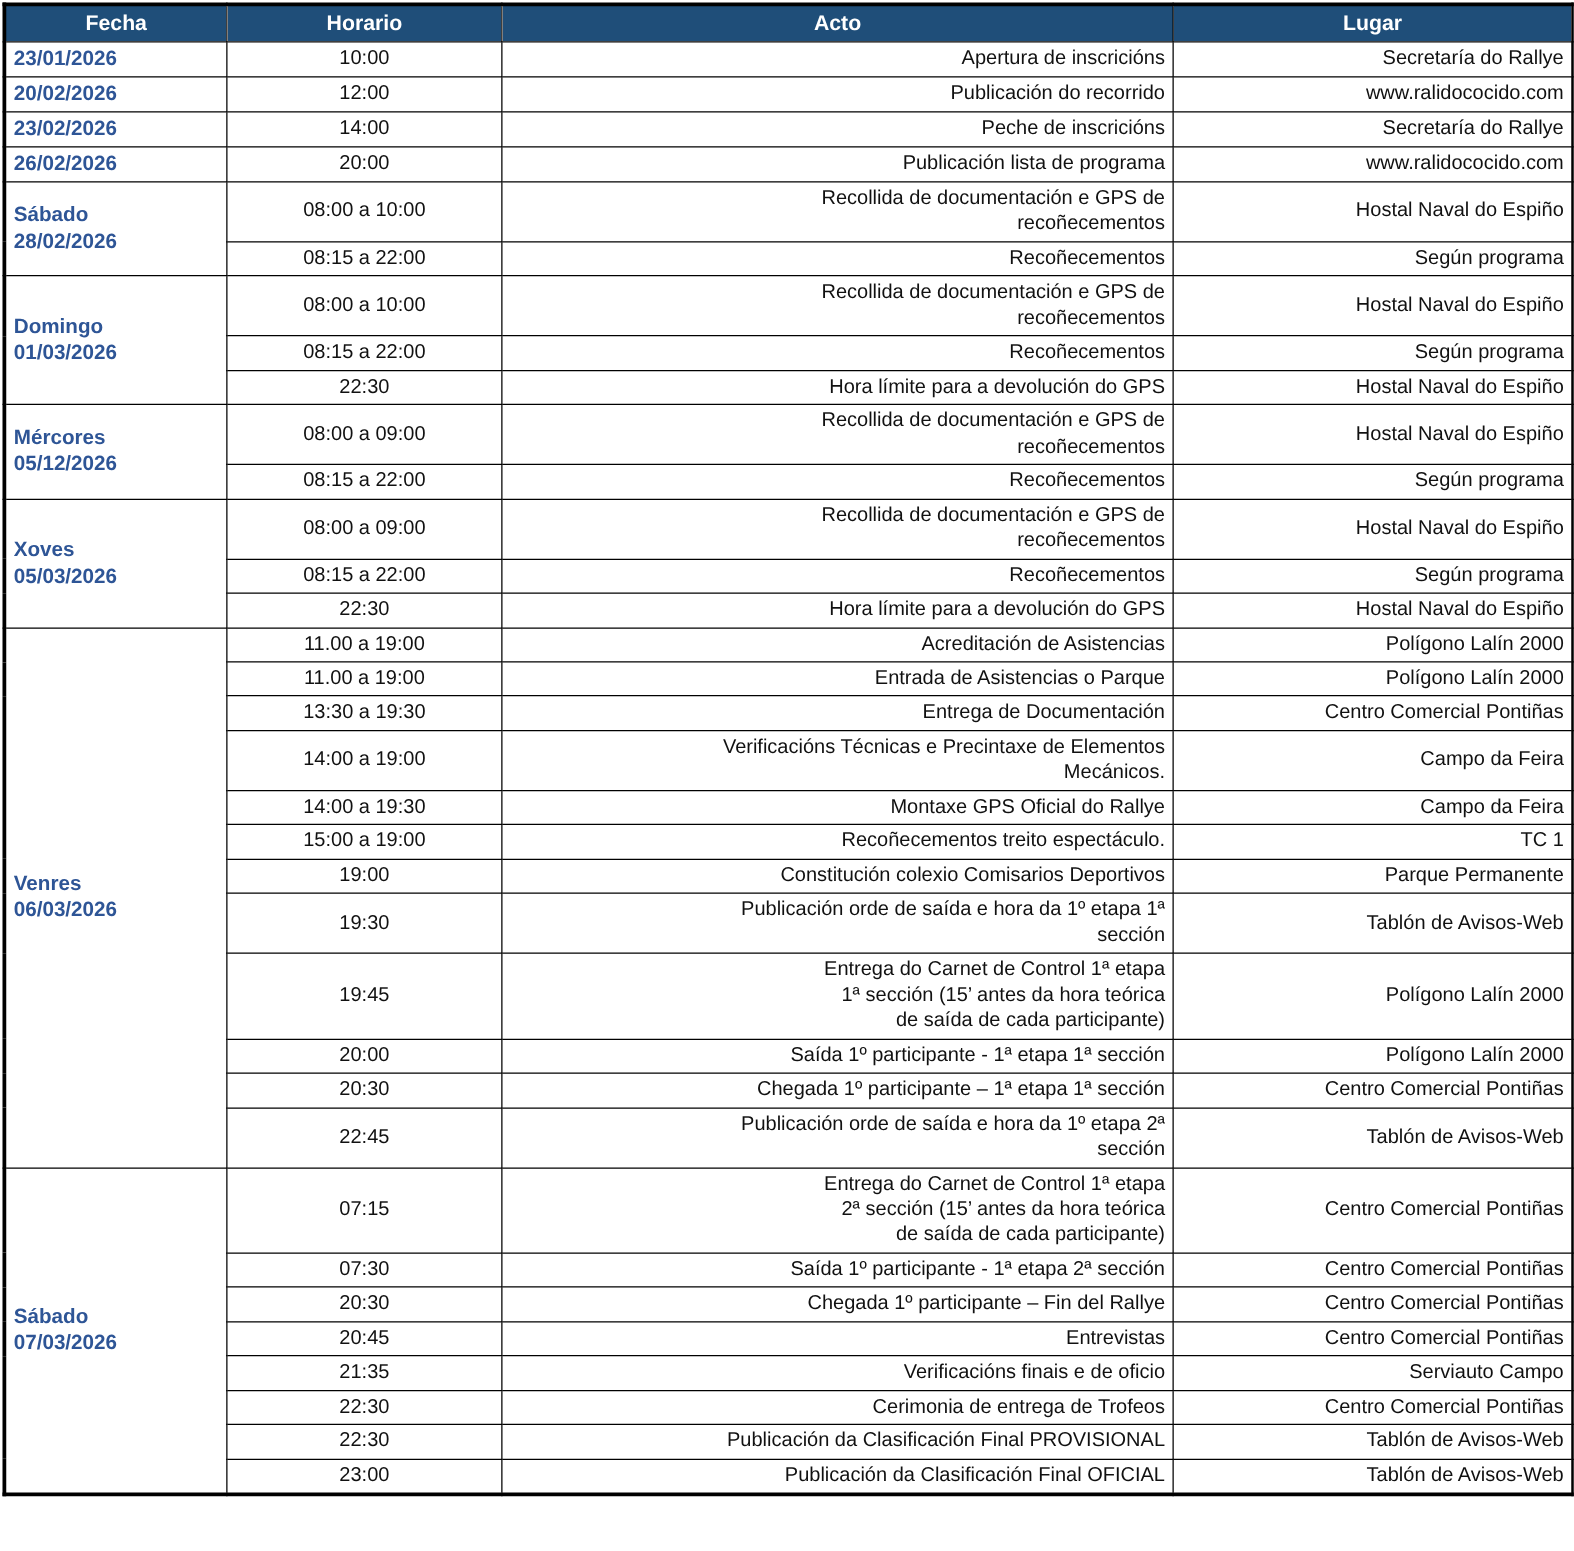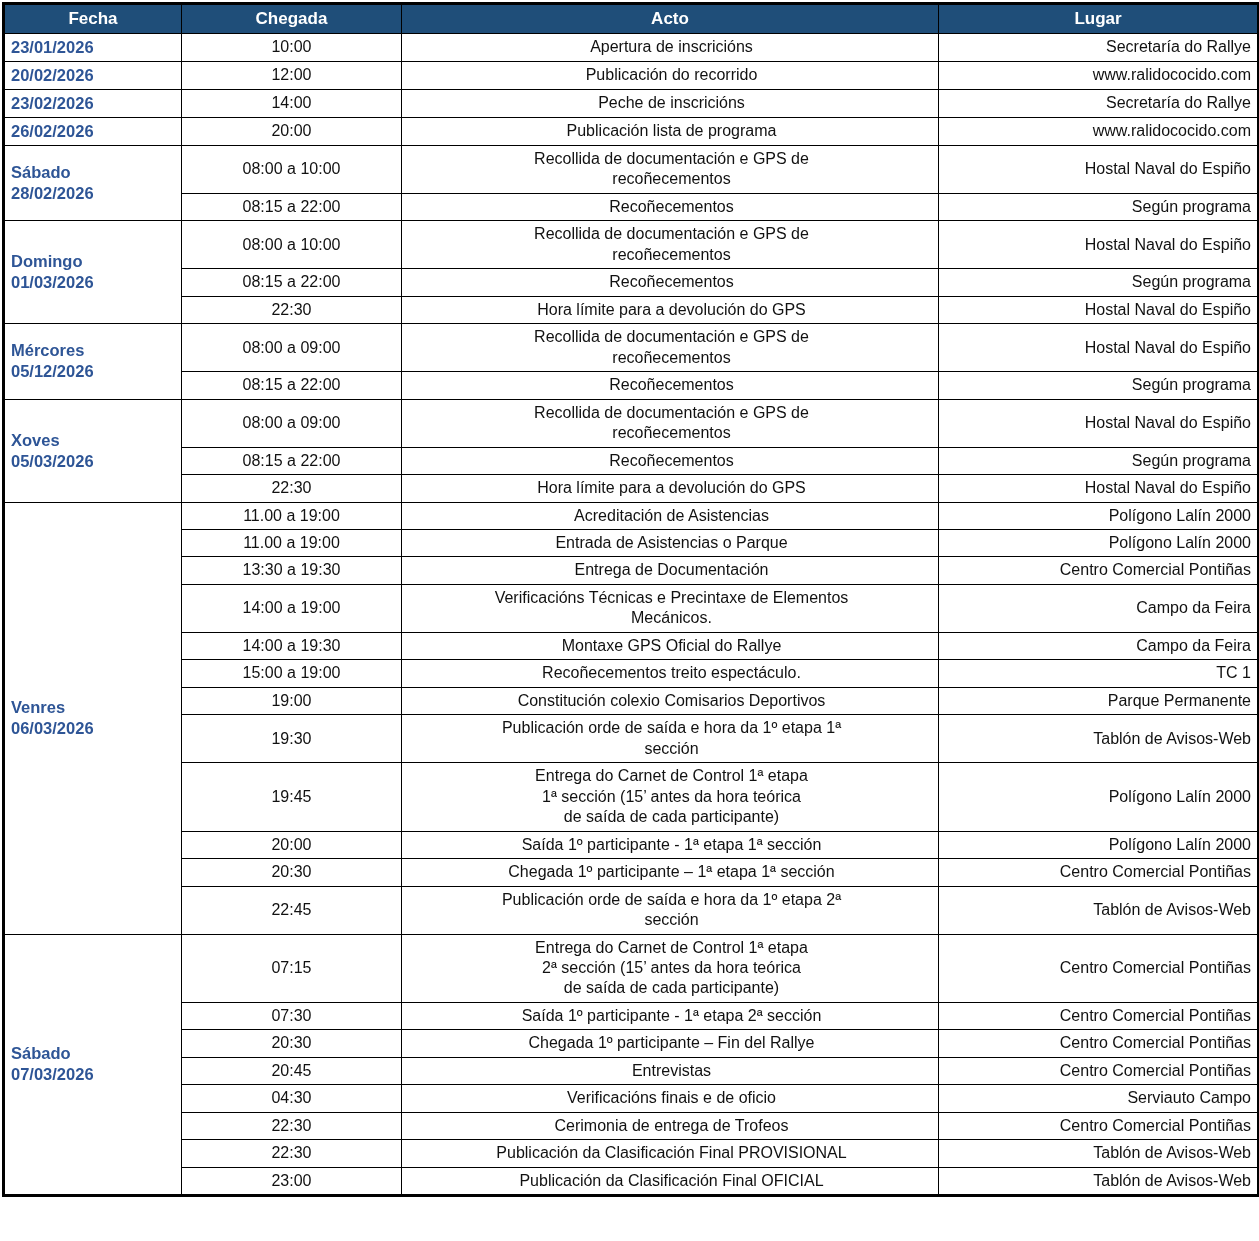--- a/index.html
+++ b/index.html
@@ -49,21 +49,21 @@
     text-align:left;
     font-weight:bold;
     color:var(--date-text);
     white-space:pre-line;
     font-size:16.5px;
   }
   td.time-cell{
     text-align:center;
   }
   td.act-cell{
-    text-align:center;
+    text-align:right;
     white-space:pre-line;
     padding-left:9px;
   }
   td.place-cell{
     text-align:right;
     padding-left:9px;
   }
 </style>
 </head>
 <body>
@@ -71,21 +71,21 @@
 <table class="schedule">
   <colgroup>
     <col class="c-fecha">
     <col class="c-horario">
     <col class="c-acto">
     <col class="c-lugar">
   </colgroup>
   <thead>
     <tr>
       <th>Fecha</th>
-      <th>Chegada</th>
+      <th>Horario</th>
       <th>Acto</th>
       <th>Lugar</th>
     </tr>
   </thead>
   <tbody>
       <tr>
         <td class="date-cell" rowspan="1">23/01/2026</td>
         <td class="time-cell">10:00</td>
         <td class="act-cell">Apertura de inscricións</td>
         <td class="place-cell">Secretaría do Rallye</td>
@@ -255,21 +255,21 @@
         <td class="time-cell">20:30</td>
         <td class="act-cell">Chegada 1º participante – Fin del Rallye</td>
         <td class="place-cell">Centro Comercial Pontiñas</td>
       </tr>
       <tr>
         <td class="time-cell">20:45</td>
         <td class="act-cell">Entrevistas</td>
         <td class="place-cell">Centro Comercial Pontiñas</td>
       </tr>
       <tr>
-        <td class="time-cell">04:30</td>
+        <td class="time-cell">21:35</td>
         <td class="act-cell">Verificacións finais e de oficio</td>
         <td class="place-cell">Serviauto Campo</td>
       </tr>
       <tr>
         <td class="time-cell">22:30</td>
         <td class="act-cell">Cerimonia de entrega de Trofeos</td>
         <td class="place-cell">Centro Comercial Pontiñas</td>
       </tr>
       <tr>
         <td class="time-cell">22:30</td>

